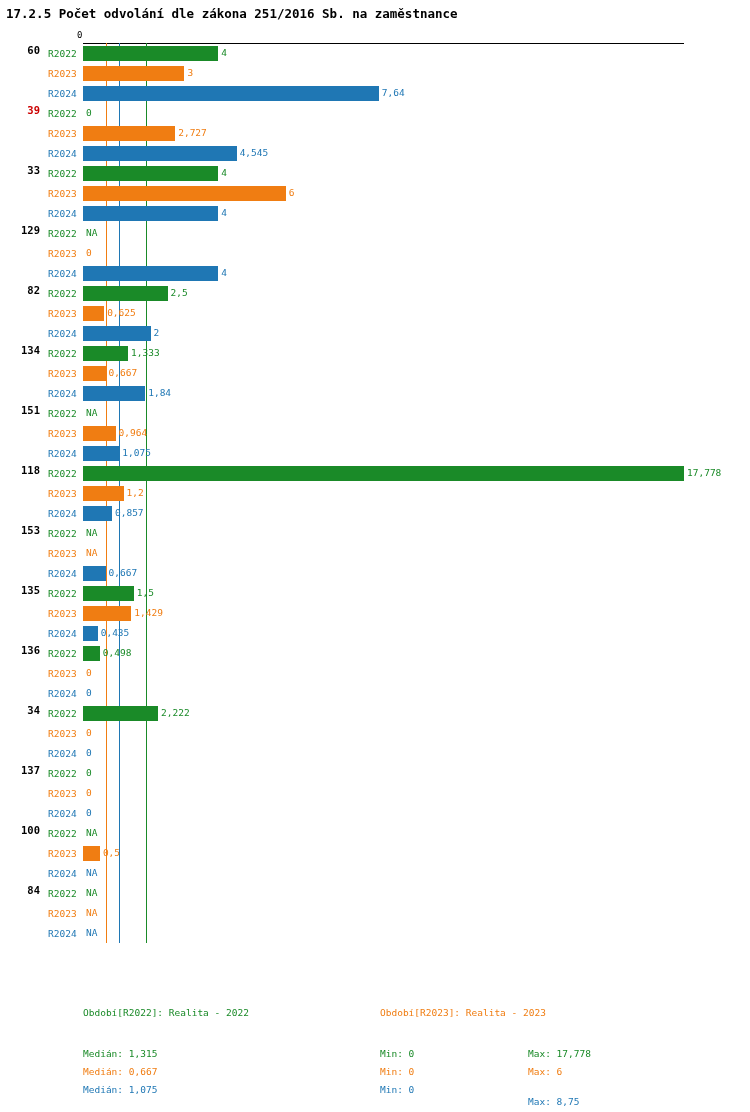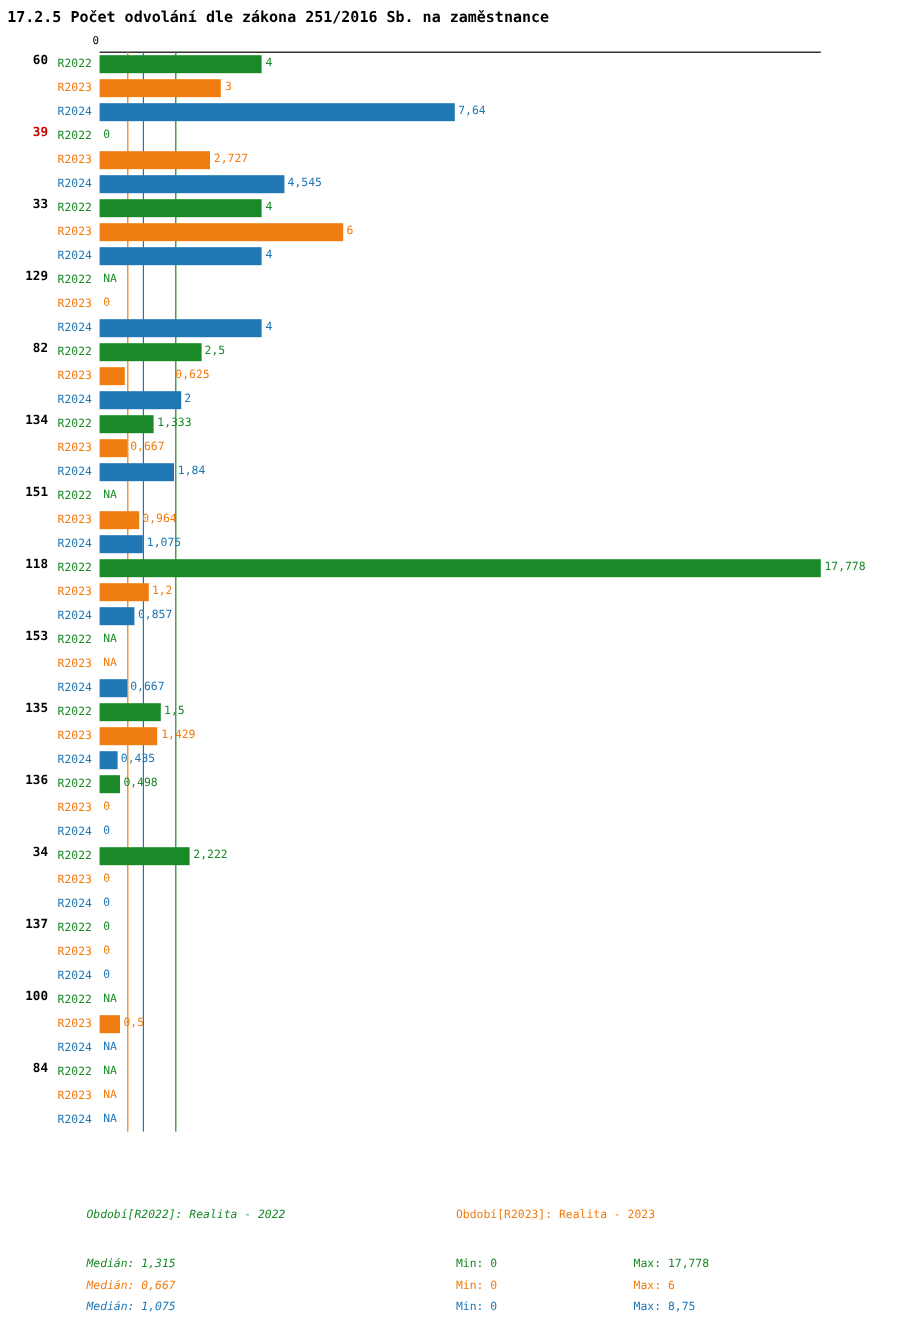--- a/index.html
+++ b/index.html
@@ -116,21 +116,21 @@
     line-height: 16px;
   }
   .legend-row {
     position: relative;
     height: 16px;
   }
   .legend-cell {
     position: absolute;
     white-space: nowrap;
   }
-  .c0 { left: 72px; font-style: italic; }
+  .c0 { left: 83px; }
   .c1 { left: 380px; }
   .c2 { left: 528px; }
   .stats {
     position: absolute;
     left: 0;
     top: 1045px;
     width: 750px;
     font-size: 9.5px;
     line-height: 18px;
   }
@@ -249,21 +249,21 @@
           <div class="bar-wrap" style="width: 84.5146px;">
             <div class="bar" style="background: rgb(26, 138, 40); width: 100%;"></div>
           </div>
           <div class="bar-value" style="left: 170.515px; color: rgb(26, 138, 40);">2,5</div>
         </div>
         <div class="row">
           <div class="row-label" style="color: rgb(240, 125, 18);">R2023</div>
           <div class="bar-wrap" style="width: 21.1286px;">
             <div class="bar" style="background: rgb(240, 125, 18); width: 100%;"></div>
           </div>
-          <div class="bar-value" style="left: 107.129px; color: rgb(240, 125, 18); margin-left: 39px;">0,625</div>
+          <div class="bar-value" style="left: 107.129px; color: rgb(240, 125, 18);">0,625</div>
         </div>
         <div class="row">
           <div class="row-label" style="color: rgb(31, 119, 180);">R2024</div>
           <div class="bar-wrap" style="width: 67.6117px;">
             <div class="bar" style="background: rgb(31, 119, 180); width: 100%;"></div>
           </div>
           <div class="bar-value" style="left: 153.612px; color: rgb(31, 119, 180);">2</div>
         </div>
       </div>
       <div class="group">
@@ -477,15 +477,15 @@
       <div class="legend-cell c2" style="color: rgb(26, 138, 40);">Max: 17,778</div>
     </div>
     <div class="stats-row">
       <div class="legend-cell c0" style="color: rgb(240, 125, 18);">Medián: 0,667</div>
       <div class="legend-cell c1" style="color: rgb(240, 125, 18);">Min: 0</div>
       <div class="legend-cell c2" style="color: rgb(240, 125, 18);">Max: 6</div>
     </div>
     <div class="stats-row">
       <div class="legend-cell c0" style="color: rgb(31, 119, 180);">Medián: 1,075</div>
       <div class="legend-cell c1" style="color: rgb(31, 119, 180);">Min: 0</div>
-      <div class="legend-cell c2" style="color: rgb(31, 119, 180);">Max: 8,75</div>
+      <div class="legend-cell c2" style="color: rgb(31, 119, 180); margin-top: 12px;">Max: 8,75</div>
     </div>
   </div>
 
 </body></html>

